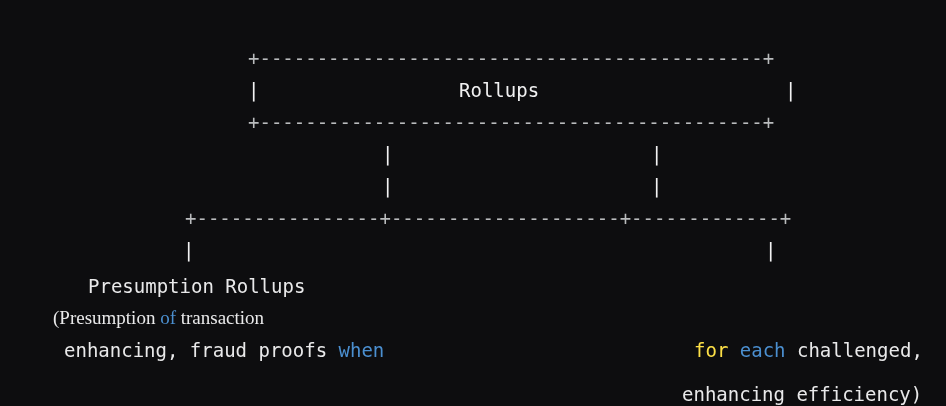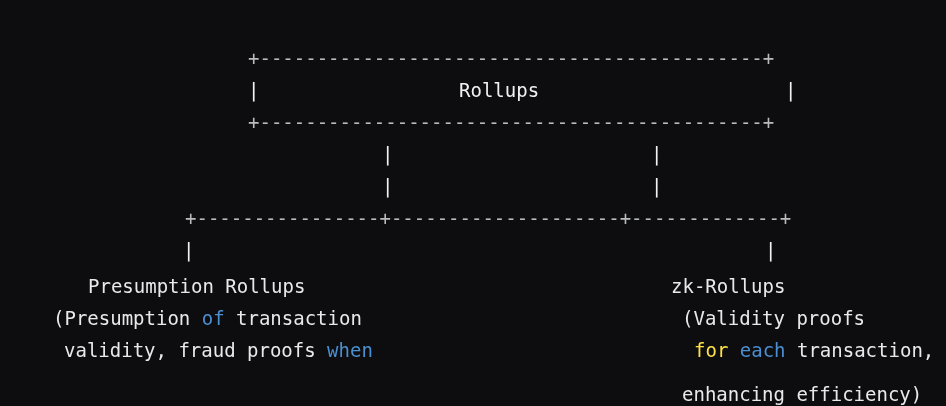--- a/index.html
+++ b/index.html
@@ -68,26 +68,24 @@
   <div class="row stem" style="left:651px; top:138px;">|</div>
   <div class="row stem" style="left:651px; top:170px;">|</div>
 
   <div class="row rule" style="left:185px; top:202px;">+----------------+--------------------+-------------+</div>
 
   <div class="row stem" style="left:183px; top:234px;">|</div>
   <div class="row stem" style="left:765px; top:234px;">|</div>
 
   <div class="row label" style="left:88px; top:270px;">Presumption Rollups</div>
 
-  <div class="row label" style="left:53px; top:302px;"><span>(Presumption </span><span class="kw" style="color: rgb(75, 143, 208);">of</span><span> transaction</span></div>
+  <div class="row label" style="left:53px; top:302px;font-family:Liberation Serif, serif;"><span>(Presumption </span><span class="kw" style="color: rgb(75, 143, 208);">of</span><span> transaction</span></div>
 
-  <div class="row label" style="left:64px; top:334px;"><span>validity, fraud proofs </span><span class="kw" style="color: rgb(75, 143, 208);">when</span></div>
+  <div class="row label" style="left:64px; top:334px;"><span>enhancing, fraud proofs </span><span class="kw" style="color: rgb(75, 143, 208);">when</span></div>
 
 
-  <div class="row label" style="left:671px; top:270px;">zk-Rollups</div>
 
-  <div class="row label" style="left:682px; top:302px;"><span>(Validity proofs</span></div>
 
-  <div class="row label" style="left:694px; top:334px;"><span class="kw" style="color: #fde047;">for</span><span> </span><span class="kw" style="color: rgb(75, 143, 208); text-align: center;">each</span><span> transaction,</span></div>
+  <div class="row label" style="left:694px; top:334px;"><span class="kw" style="color: #fde047;">for</span><span> </span><span class="kw" style="color: rgb(75, 143, 208); text-align: center;">each</span><span> challenged,</span></div>
 
   <div class="row label" style="left:682px; top:366px;margin-top:12px;"><span>enhancing efficiency)</span></div>
 
 </div>
 
 </body></html>

